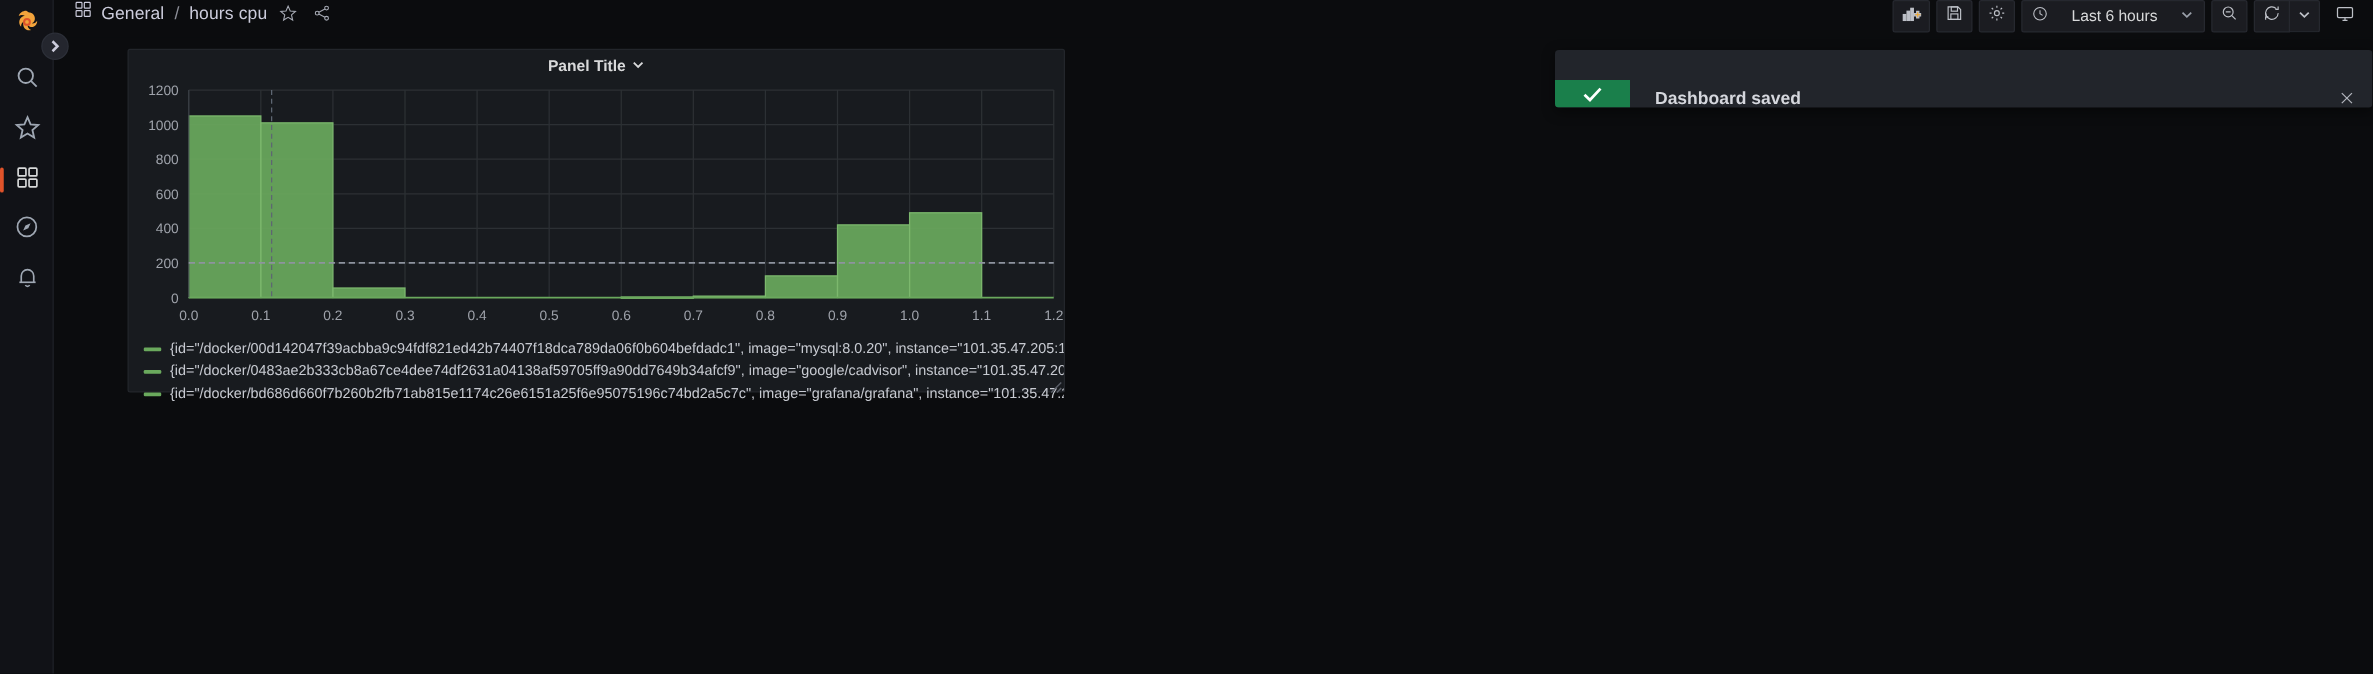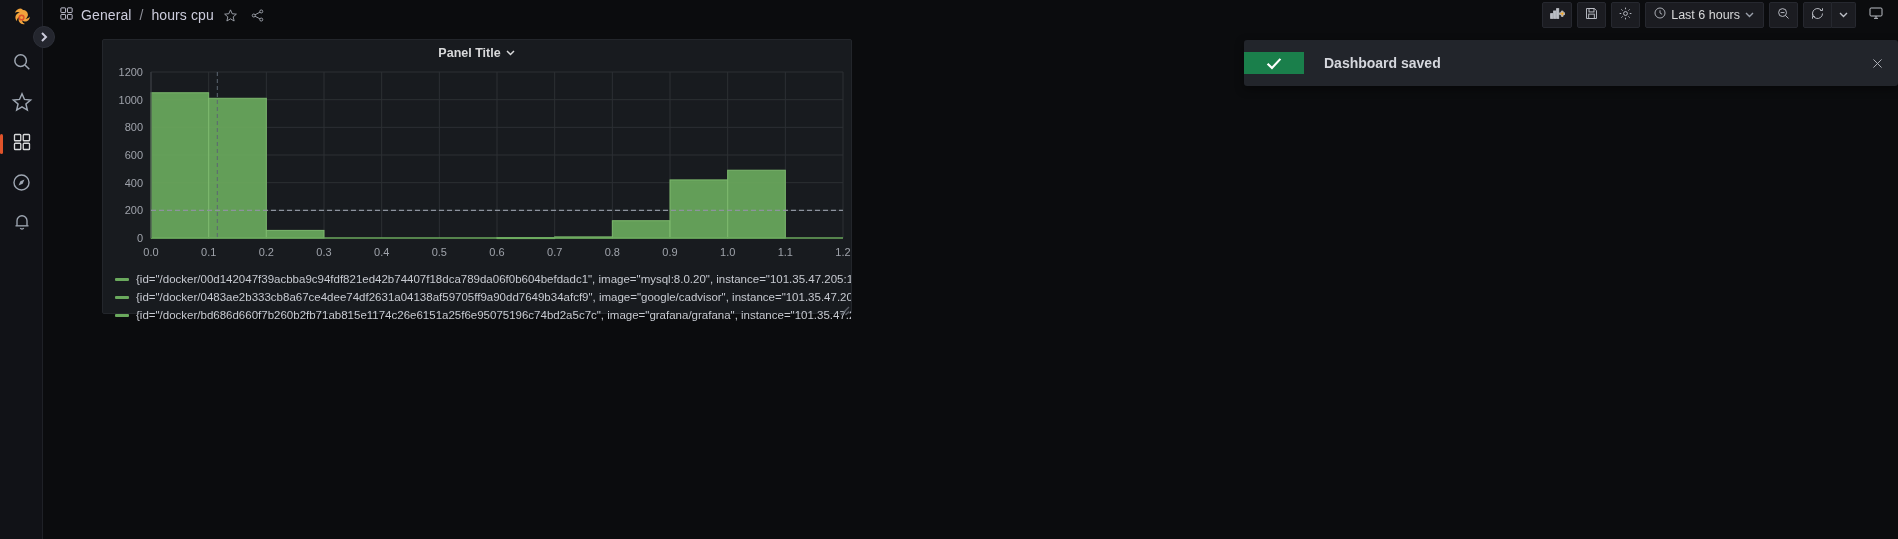--- a/index.html
+++ b/index.html
@@ -41,35 +41,35 @@
     width: 22px; height: 22px; border-radius: 50%;
     background: #24262e; border: 1px solid #2c2f38;
     display: flex; align-items: center; justify-content: center;
     cursor: pointer; z-index: 30;
   }
   #expand-toggle svg { stroke: #ccccdc; fill: none; stroke-width: 2; }
 
   
   #topbar {
     position: absolute; left: 43px; top: 0; right: 0; height: 30px;
-    display: flex; align-items: center;
+    display: flex; align-items: flex-start;
     background: #0b0c0e;
   }
   #breadcrumb { display: flex; align-items: center; gap: 7px; padding-left: 16px; }
   #breadcrumb .bc-icon svg { stroke: #ccccdc; fill: none; stroke-width: 1.5; }
   #breadcrumb .bc-text { font-size: 14px; color: #ccccdc; letter-spacing: .1px; }
   #breadcrumb .bc-sep { font-size: 14px; color: #8e9099; margin: 0 1px; }
   #breadcrumb .bc-act { display: flex; align-items: center; justify-content: center; width: 20px; height: 20px; cursor: pointer; }
   #breadcrumb .bc-act svg { stroke: #a7abb5; fill: none; stroke-width: 1.4; }
 
   #toolbar { margin-left: auto; display: flex; align-items: center; gap: 5px; padding-right: 7px; }
   .tbtn {
     height: 26px; min-width: 28px; padding: 0 6px;
     background: #1b1c21; border: 1px solid #26282f; border-radius: 2px;
-    display: flex; align-items: center; justify-content: center; gap: 4px;
+    display: flex; align-items: center; justify-content: center; gap: 18px;
     cursor: pointer;
   }
   .tbtn svg { stroke: #bdc0c7; fill: none; stroke-width: 1.5; }
   .tbtn.plain { background: transparent; border-color: transparent; }
   #time-range { padding: 0 8px 0 7px; }
   #time-range .tr-label { font-size: 12.5px; color: #d8d9da; }
   #time-range .tr-chev svg { stroke: #9aa0aa; }
   #refresh-group { display: flex; }
   #refresh-group .tbtn { border-radius: 0; }
   #refresh-group .tbtn:first-child { border-radius: 2px 0 0 2px; }
@@ -96,21 +96,21 @@
     font-family: "Liberation Sans", sans-serif;
   }
   #resize-handle {
     position: absolute; right: 1px; bottom: 1px; width: 10px; height: 10px; cursor: nwse-resize;
   }
   #resize-handle svg { stroke: #5a5e67; stroke-width: 1.2; }
 
   
   #toast {
     position: absolute; top: 40px; right: 0px; width: 654px; height: 46px;
-    background: #22252b; border-radius: 3px; display: flex; align-items: center;
+    background: #22252b; border-radius: 3px; display: flex; align-items: flex-end;
     box-shadow: 0 3px 10px rgba(0,0,0,.45);
     z-index: 40; overflow: hidden;
   }
   #toast-icon {
     width: 60px; background: #1a7f4b; display: flex; align-items: center; justify-content: center;
   }
   #toast-icon svg { stroke: #ffffff; fill: none; stroke-width: 2.4; }
   #toast-body { flex: 1; display: flex; align-items: center; padding-left: 20px; }
   #toast-title { font-size: 14px; color: #d5d7dd; font-weight: 600; }
   #toast-close {

